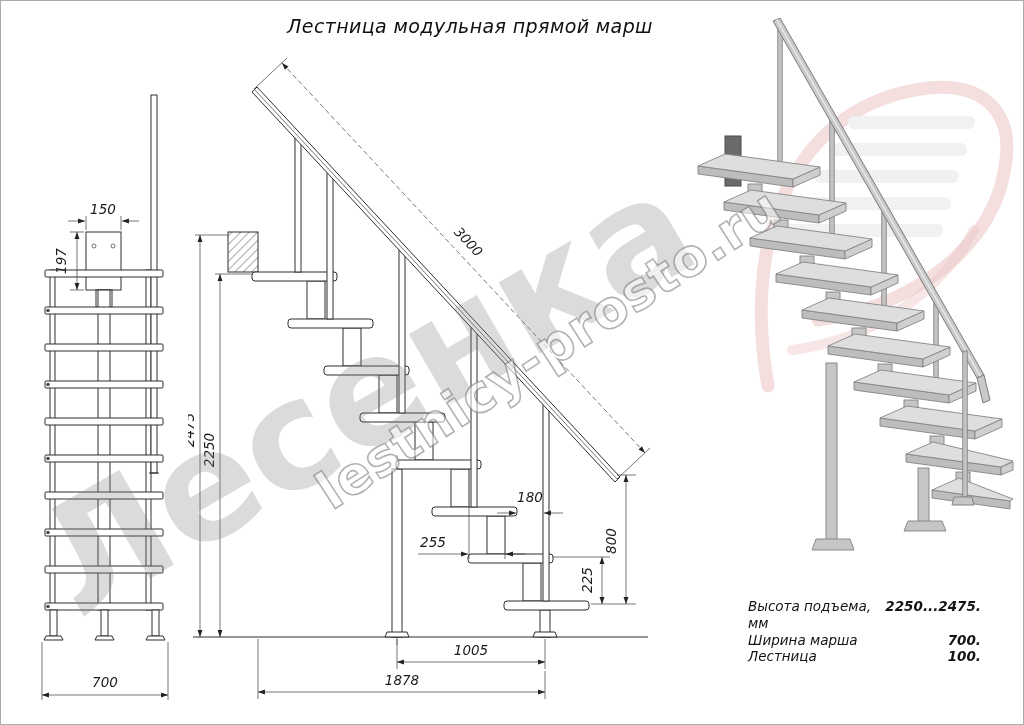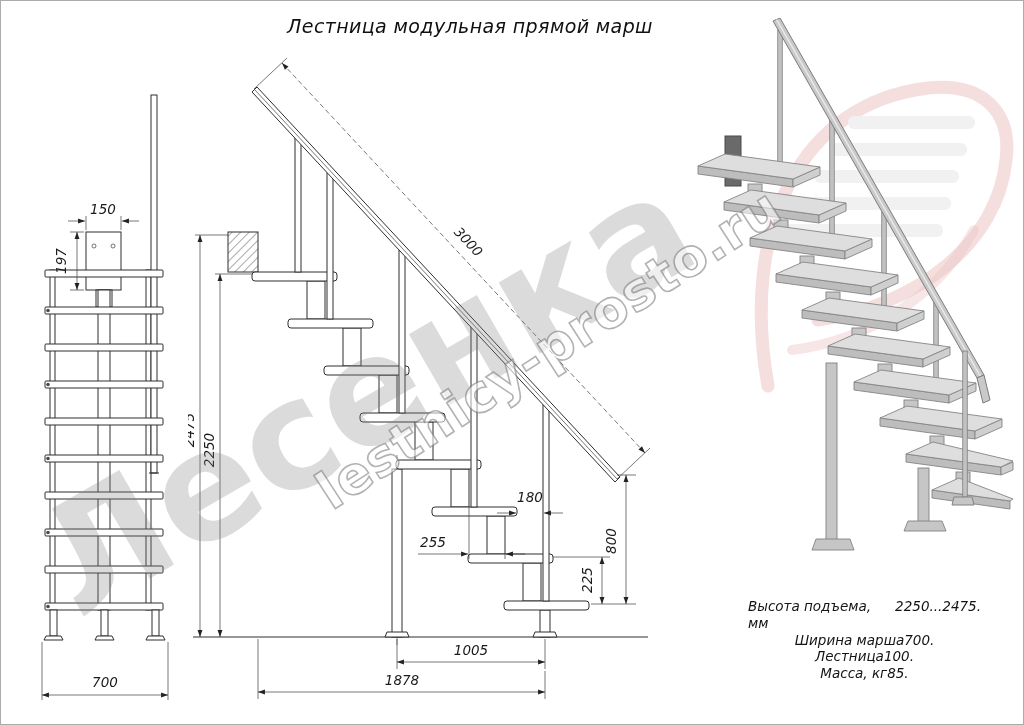--- a/index.html
+++ b/index.html
@@ -16,22 +16,22 @@
   
   #wm-brand{position:absolute;left:52px;top:500px;font-weight:bold;font-size:150px;line-height:1;
             color:#7e7e7e;opacity:.27;transform:rotate(-30deg);transform-origin:0 50%;
             white-space:nowrap;z-index:6;pointer-events:none;}
   #wm-site{position:absolute;left:322px;top:470px;font-weight:bold;font-size:52px;line-height:1;
            color:rgba(255,255,255,.55);-webkit-text-stroke:1.6px rgba(115,115,115,.55);
            transform:rotate(-33deg);transform-origin:0 50%;white-space:nowrap;z-index:7;
            pointer-events:none;letter-spacing:1px;}
   #spec-table{position:absolute;left:748px;top:598px;width:233px;z-index:3;
               font:italic 13.5px "DejaVu Sans",sans-serif;color:#141414;}
-  .spec-row{display:flex;justify-content:center;line-height:16.8px;}
-  .spec-row .v{text-align:right;}
+  .spec-row{display:flex;justify-content:space-between;line-height:16.8px;}
+  .spec-row .v{text-align:right;font-weight:bold;}
   .dim{font:italic 13.5px "DejaVu Sans",sans-serif;fill:#1b1b1b;}
   svg .ln{stroke:#2e2e2e;fill:none;stroke-width:1;}
   svg .pc{stroke:#2e2e2e;fill:#ffffff;stroke-width:1;}
   svg .thin{stroke:#3c3c3c;stroke-width:.7;fill:none;}
 </style>
 </head>
 <body>
 
 <div id="page">
   <div id="frame"></div>
@@ -336,21 +336,17 @@
       <span class="v">2250...2475.</span>
     </div>
     <div class="spec-row">
       <span class="l">Ширина марша</span>
       <span class="v">700.</span>
     </div>
     <div class="spec-row">
       <span class="l">Лестница</span>
       <span class="v">100.</span>
     </div>
-    <div class="spec-row">
-      <span class="l">Масса, кг</span>
-      <span class="v">85.</span>
-    </div>
   </div>
 
   <div id="wm-brand">Лесенка</div>
   <div id="wm-site">lestnicy-prosto.ru</div>
 </div>
 
 </body></html>

